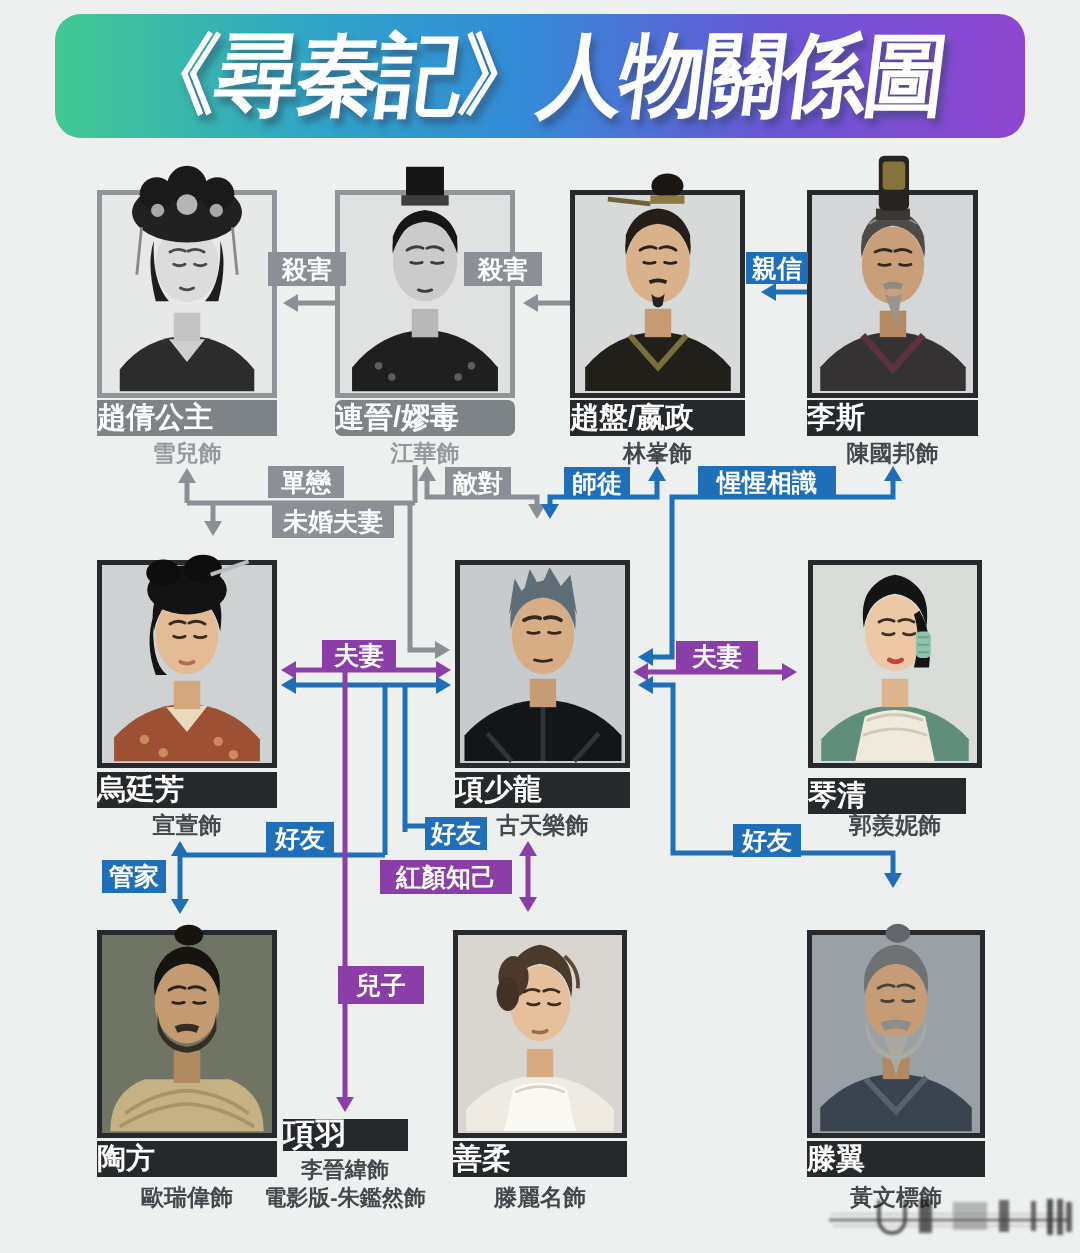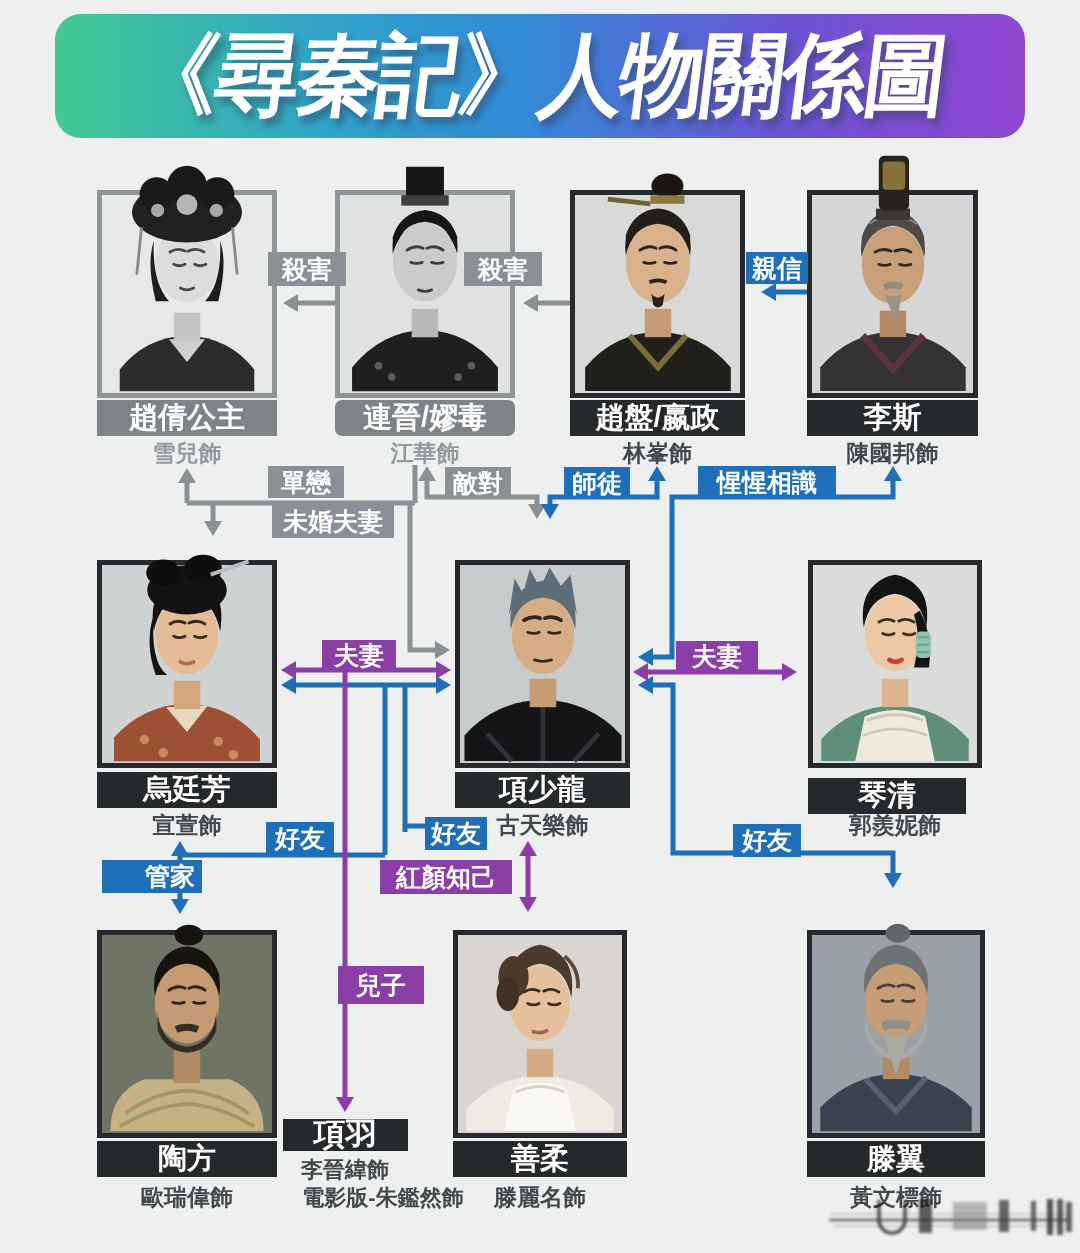--- a/index.html
+++ b/index.html
@@ -19,21 +19,21 @@
   .wires path{fill:none;stroke-width:5px;}
   .wires .g{stroke:#8a9095;} .wires .b{stroke:#1f6fb8;} .wires .p{stroke:#8b3da8;}
   .wires polygon.g{fill:#8a9095;stroke:none;} .wires polygon.b{fill:#1f6fb8;stroke:none;} .wires polygon.p{fill:#8b3da8;stroke:none;}
 
   
   .card{position:absolute;}
   .photo{position:absolute;left:0;top:0;box-sizing:border-box;border:5px solid #27292c;overflow:visible;}
   .photo.grayframe{border-color:#8f9598;}
   .photo svg{position:absolute;left:-5px;top:-52px;width:calc(100% + 10px);height:255px;overflow:visible;display:block;}
   .plate{position:absolute;left:0;background:#26292c;color:#fff;font-weight:700;font-size:29px;
-         height:36px;display:flex;align-items:center;justify-content:center;white-space:nowrap;}
+         height:36px;display:flex;align-items:center;justify-content:flex-start;white-space:nowrap;}
   .plate.gray{background:#7d8387;}
   .actor{position:absolute;left:0;width:100%;color:#44484d;font-size:23px;font-weight:600;
          text-align:center;white-space:nowrap;}
   .actor.muted{color:#94999d;}
 
   
   .rel{position:absolute;display:flex;align-items:center;justify-content:center;
        color:#fff;font-weight:700;font-size:25px;white-space:nowrap;}
   .rel.gray{background:#8a9095;} .rel.blue{background:#1f6fb8;} .rel.purple{background:#8b3da8;}
 
@@ -358,37 +358,37 @@
       <span>滕翼</span>
       </div>
     <div class="actor" style="top:252px;">黃文標飾</div>
   </div>
 
   <div class="card" style="left:283px;top:1119px;width:125px;">
     <div class="plate" style="top:0;width:125px;height:32px;font-size:32px;">
       <span>項羽</span>
       </div>
     <div class="actor" style="top:36px;left:-38px;width:200px;font-size:22px;">李晉緯飾</div>
-    <div class="actor" style="top:64px;left:-58px;width:240px;font-size:22px;padding-left:38px;">電影版-朱鑑然飾</div>
+    <div class="actor" style="top:64px;left:-58px;width:240px;font-size:22px;">電影版-朱鑑然飾</div>
   </div>
 
   <div class="rel gray" style="left:268px;top:252px;width:78px;height:34px;">殺害</div>
   <div class="rel gray" style="left:464px;top:252px;width:78px;height:34px;">殺害</div>
   <div class="rel blue" style="left:746px;top:252px;width:62px;height:32px;">親信</div>
   <div class="rel gray" style="left:268px;top:466px;width:76px;height:32px;">單戀</div>
   <div class="rel gray" style="left:272px;top:505px;width:122px;height:33px;">未婚夫妻</div>
   <div class="rel gray" style="left:445px;top:467px;width:66px;height:32px;">敵對</div>
   <div class="rel blue" style="left:564px;top:467px;width:66px;height:32px;">師徒</div>
   <div class="rel blue" style="left:698px;top:466px;width:138px;height:33px;">惺惺相識</div>
   <div class="rel purple" style="left:322px;top:640px;width:74px;height:30px;">夫妻</div>
   <div class="rel purple" style="left:676px;top:641px;width:82px;height:30px;">夫妻</div>
   <div class="rel blue" style="left:266px;top:822px;width:68px;height:33px;">好友</div>
   <div class="rel blue" style="left:425px;top:817px;width:62px;height:33px;">好友</div>
   <div class="rel blue" style="left:733px;top:824px;width:68px;height:33px;">好友</div>
-  <div class="rel blue" style="left:102px;top:860px;width:64px;height:33px;padding-left:36px;">管家</div>
+  <div class="rel blue" style="left:102px;top:860px;width:64px;height:33px;">管家</div>
   <div class="rel purple" style="left:380px;top:860px;width:132px;height:34px;">紅顏知己</div>
   <div class="rel purple" style="left:338px;top:966px;width:86px;height:38px;">兒子</div>
 
   <svg class="watermark" viewBox="0 0 252 46">
     <path d="M6,24 H246" stroke="#1c1c1c" stroke-width="2.5" opacity="0.8"></path>
     <path d="M8,18 H244 M10,30 H240" stroke="#3a3a3a" stroke-width="1.2" opacity="0.5"></path>
     <path d="M56,4 v20 a13,13 0 0 0 26,0 v-20" stroke="#111" stroke-width="3.5" fill="none" opacity="0.85"></path>
     <rect x="96" y="3" width="13" height="34" fill="#1a1a1a" opacity="0.8"></rect>
     <rect x="130" y="6" width="34" height="28" fill="#555" opacity="0.45"></rect>
     <rect x="176" y="4" width="10" height="32" fill="#1a1a1a" opacity="0.75"></rect>

